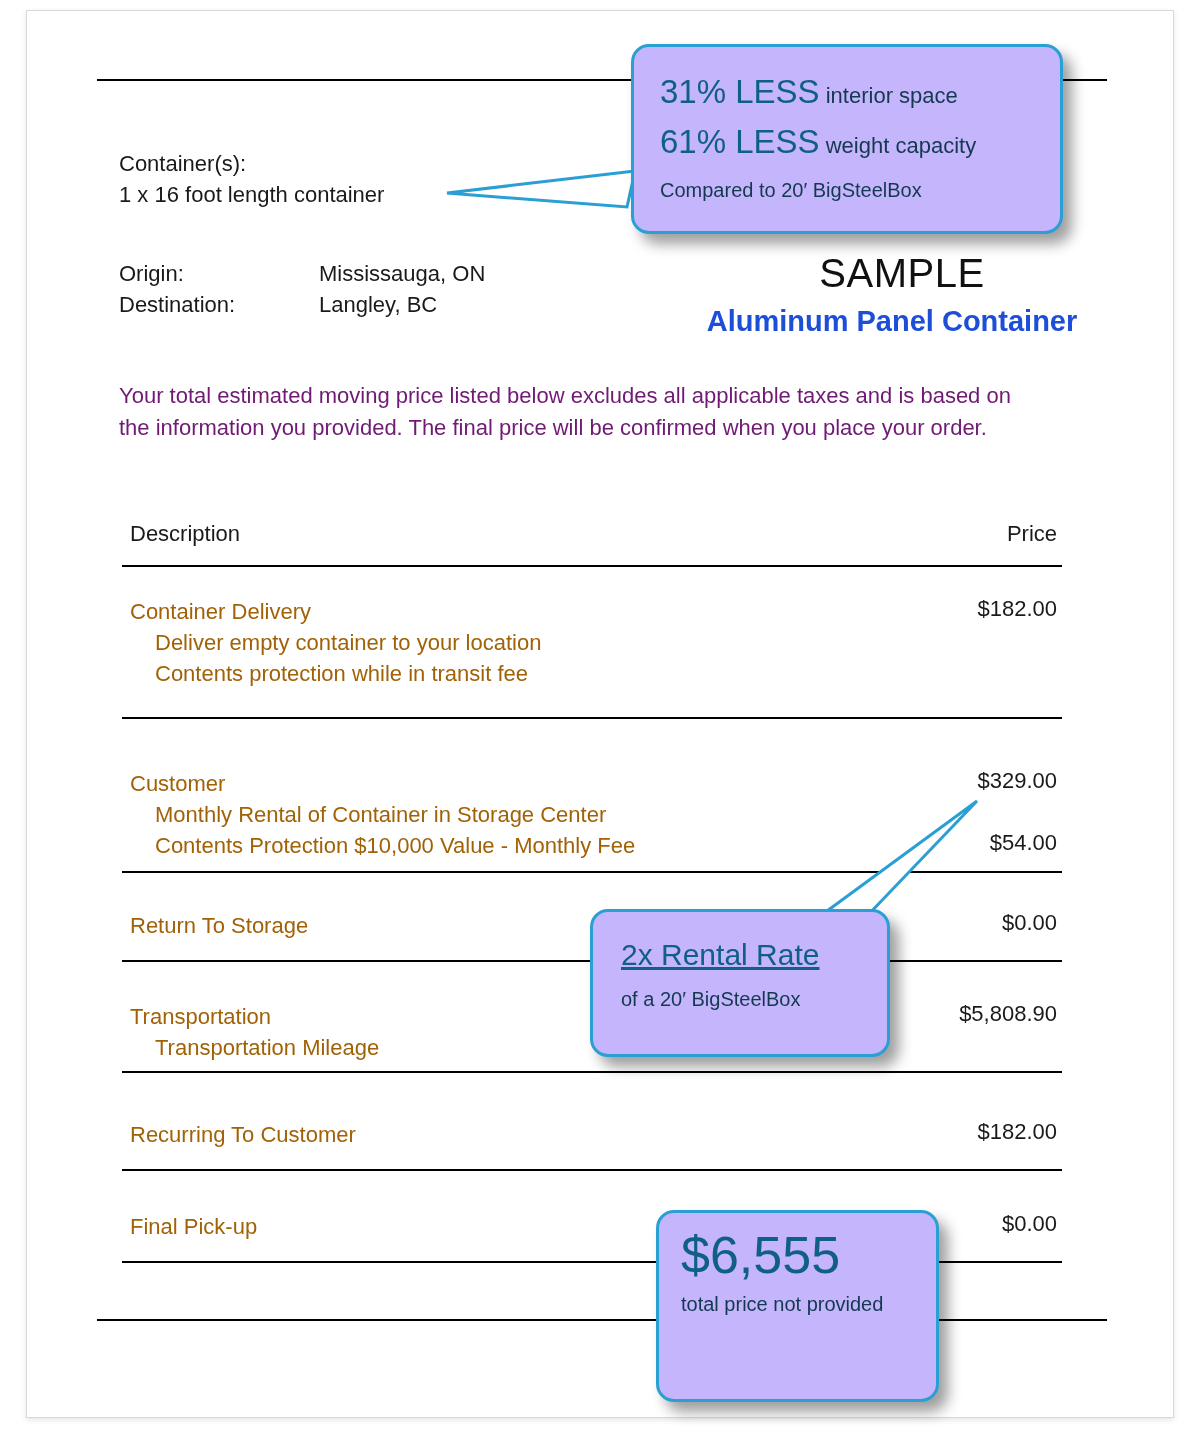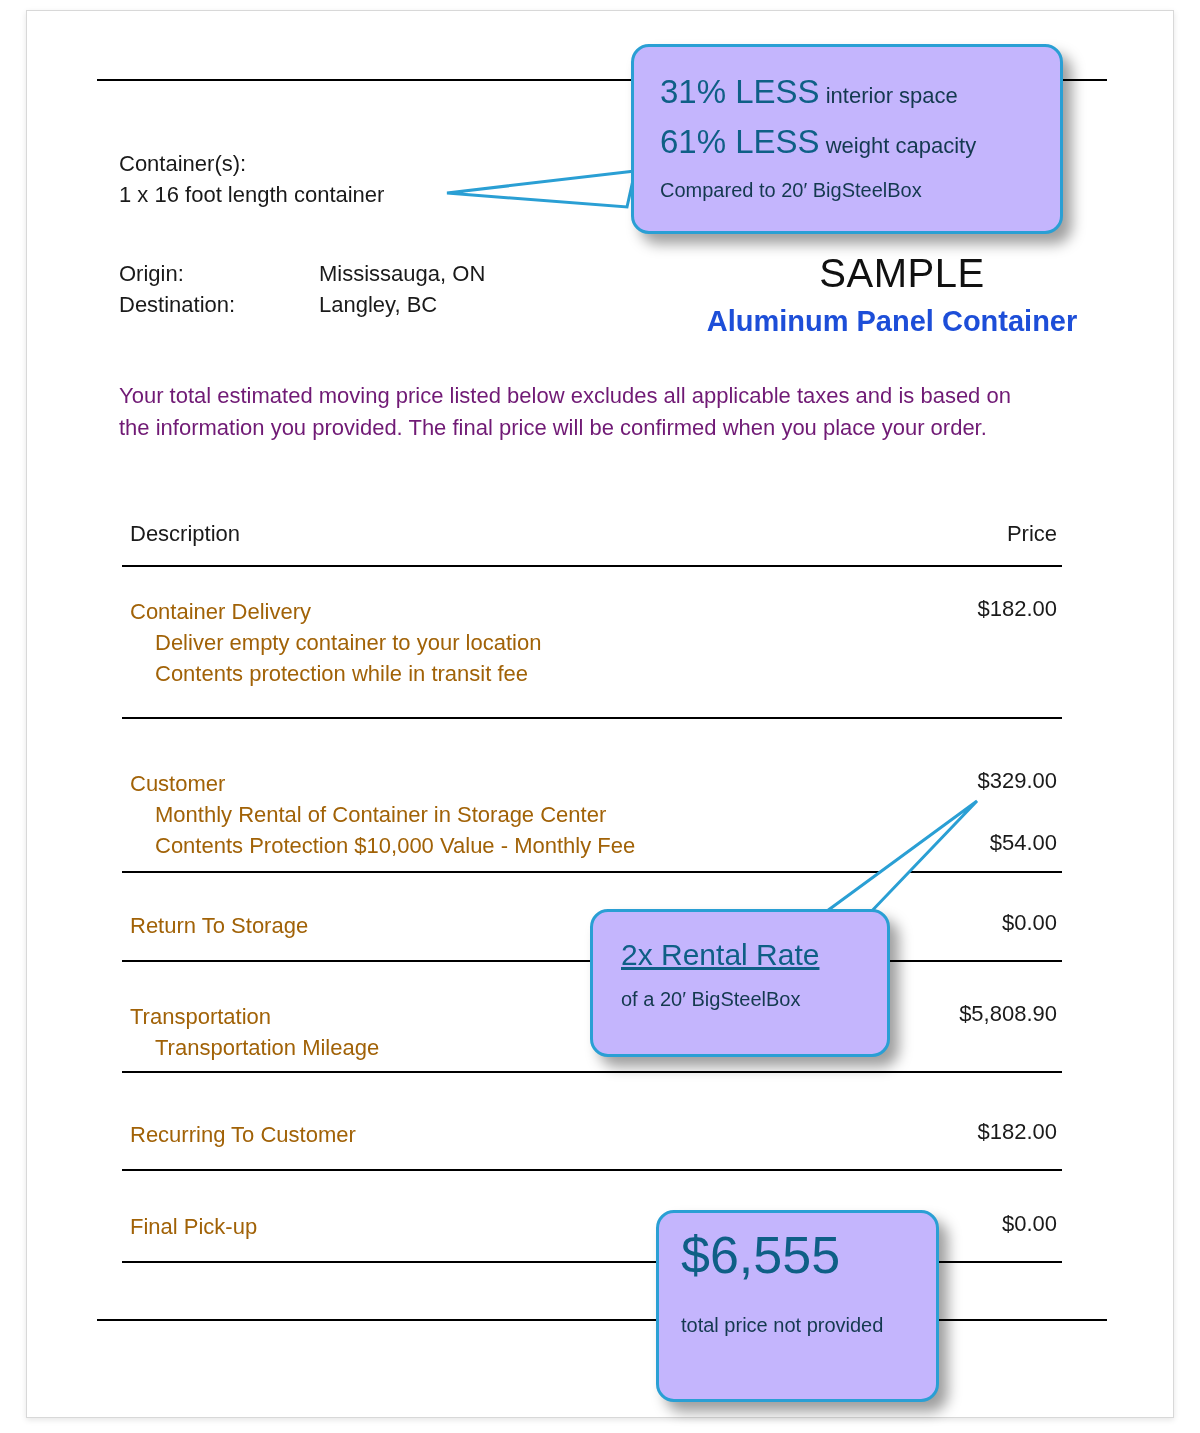--- a/index.html
+++ b/index.html
@@ -117,21 +117,21 @@
   .c1 .line1 { position: absolute; left: 26px; top: 26px; }
   .c1 .line2 { position: absolute; left: 26px; top: 76px; }
   .c1 .line3 { position: absolute; left: 26px; top: 132px; }
 
   .c2 { left: 563px; top: 898px; width: 300px; height: 148px; }
   .c2 .line1 { position: absolute; left: 28px; top: 26px; font-size: 30px; text-decoration: underline; }
   .c2 .line2 { position: absolute; left: 28px; top: 76px; }
 
   .c3 { left: 605px; top: 1199px; width: 283px; height: 192px; margin-left: 24px; }
   .c3 .line1 { position: absolute; left: 22px; top: 12px; font-size: 52px; }
-  .c3 .line2 { position: absolute; left: 22px; top: 101px; }
+  .c3 .line2 { position: absolute; left: 22px; top: 80px; }
 
   
   .tails {
     position: absolute;
     left: 0; top: 0;
     width: 1200px; height: 1433px;
     pointer-events: none;
   }
 </style>
 </head>

